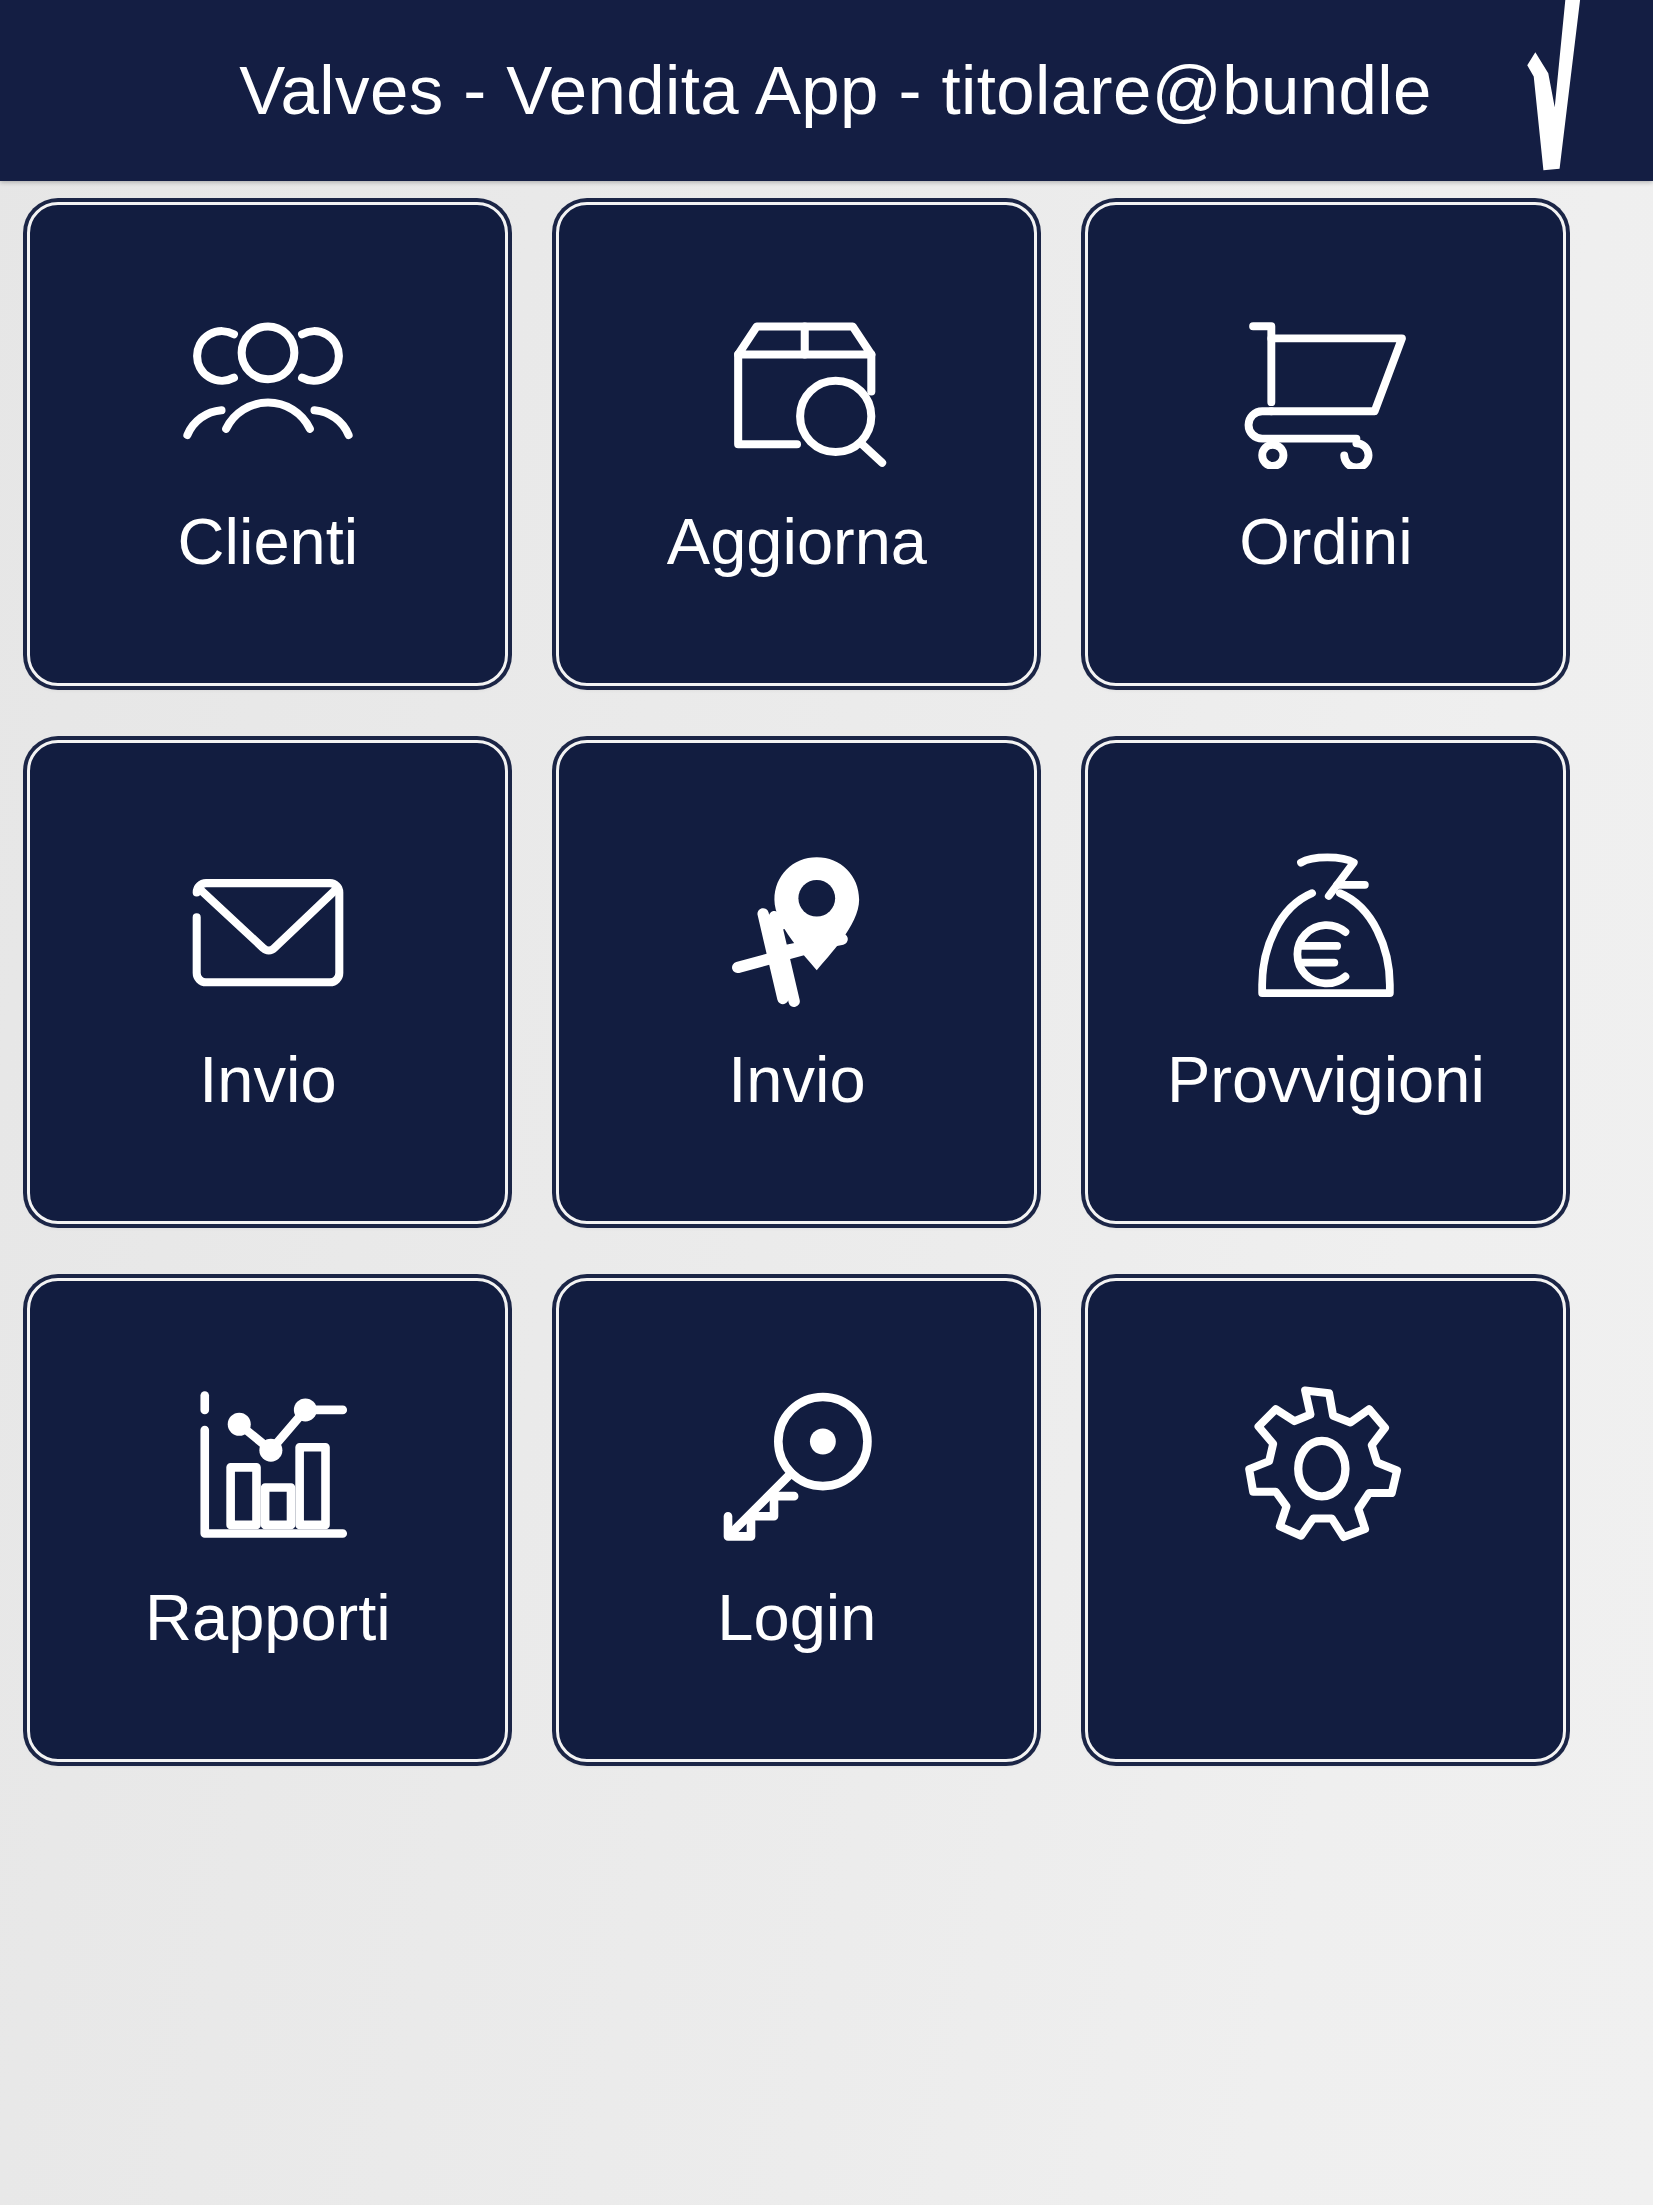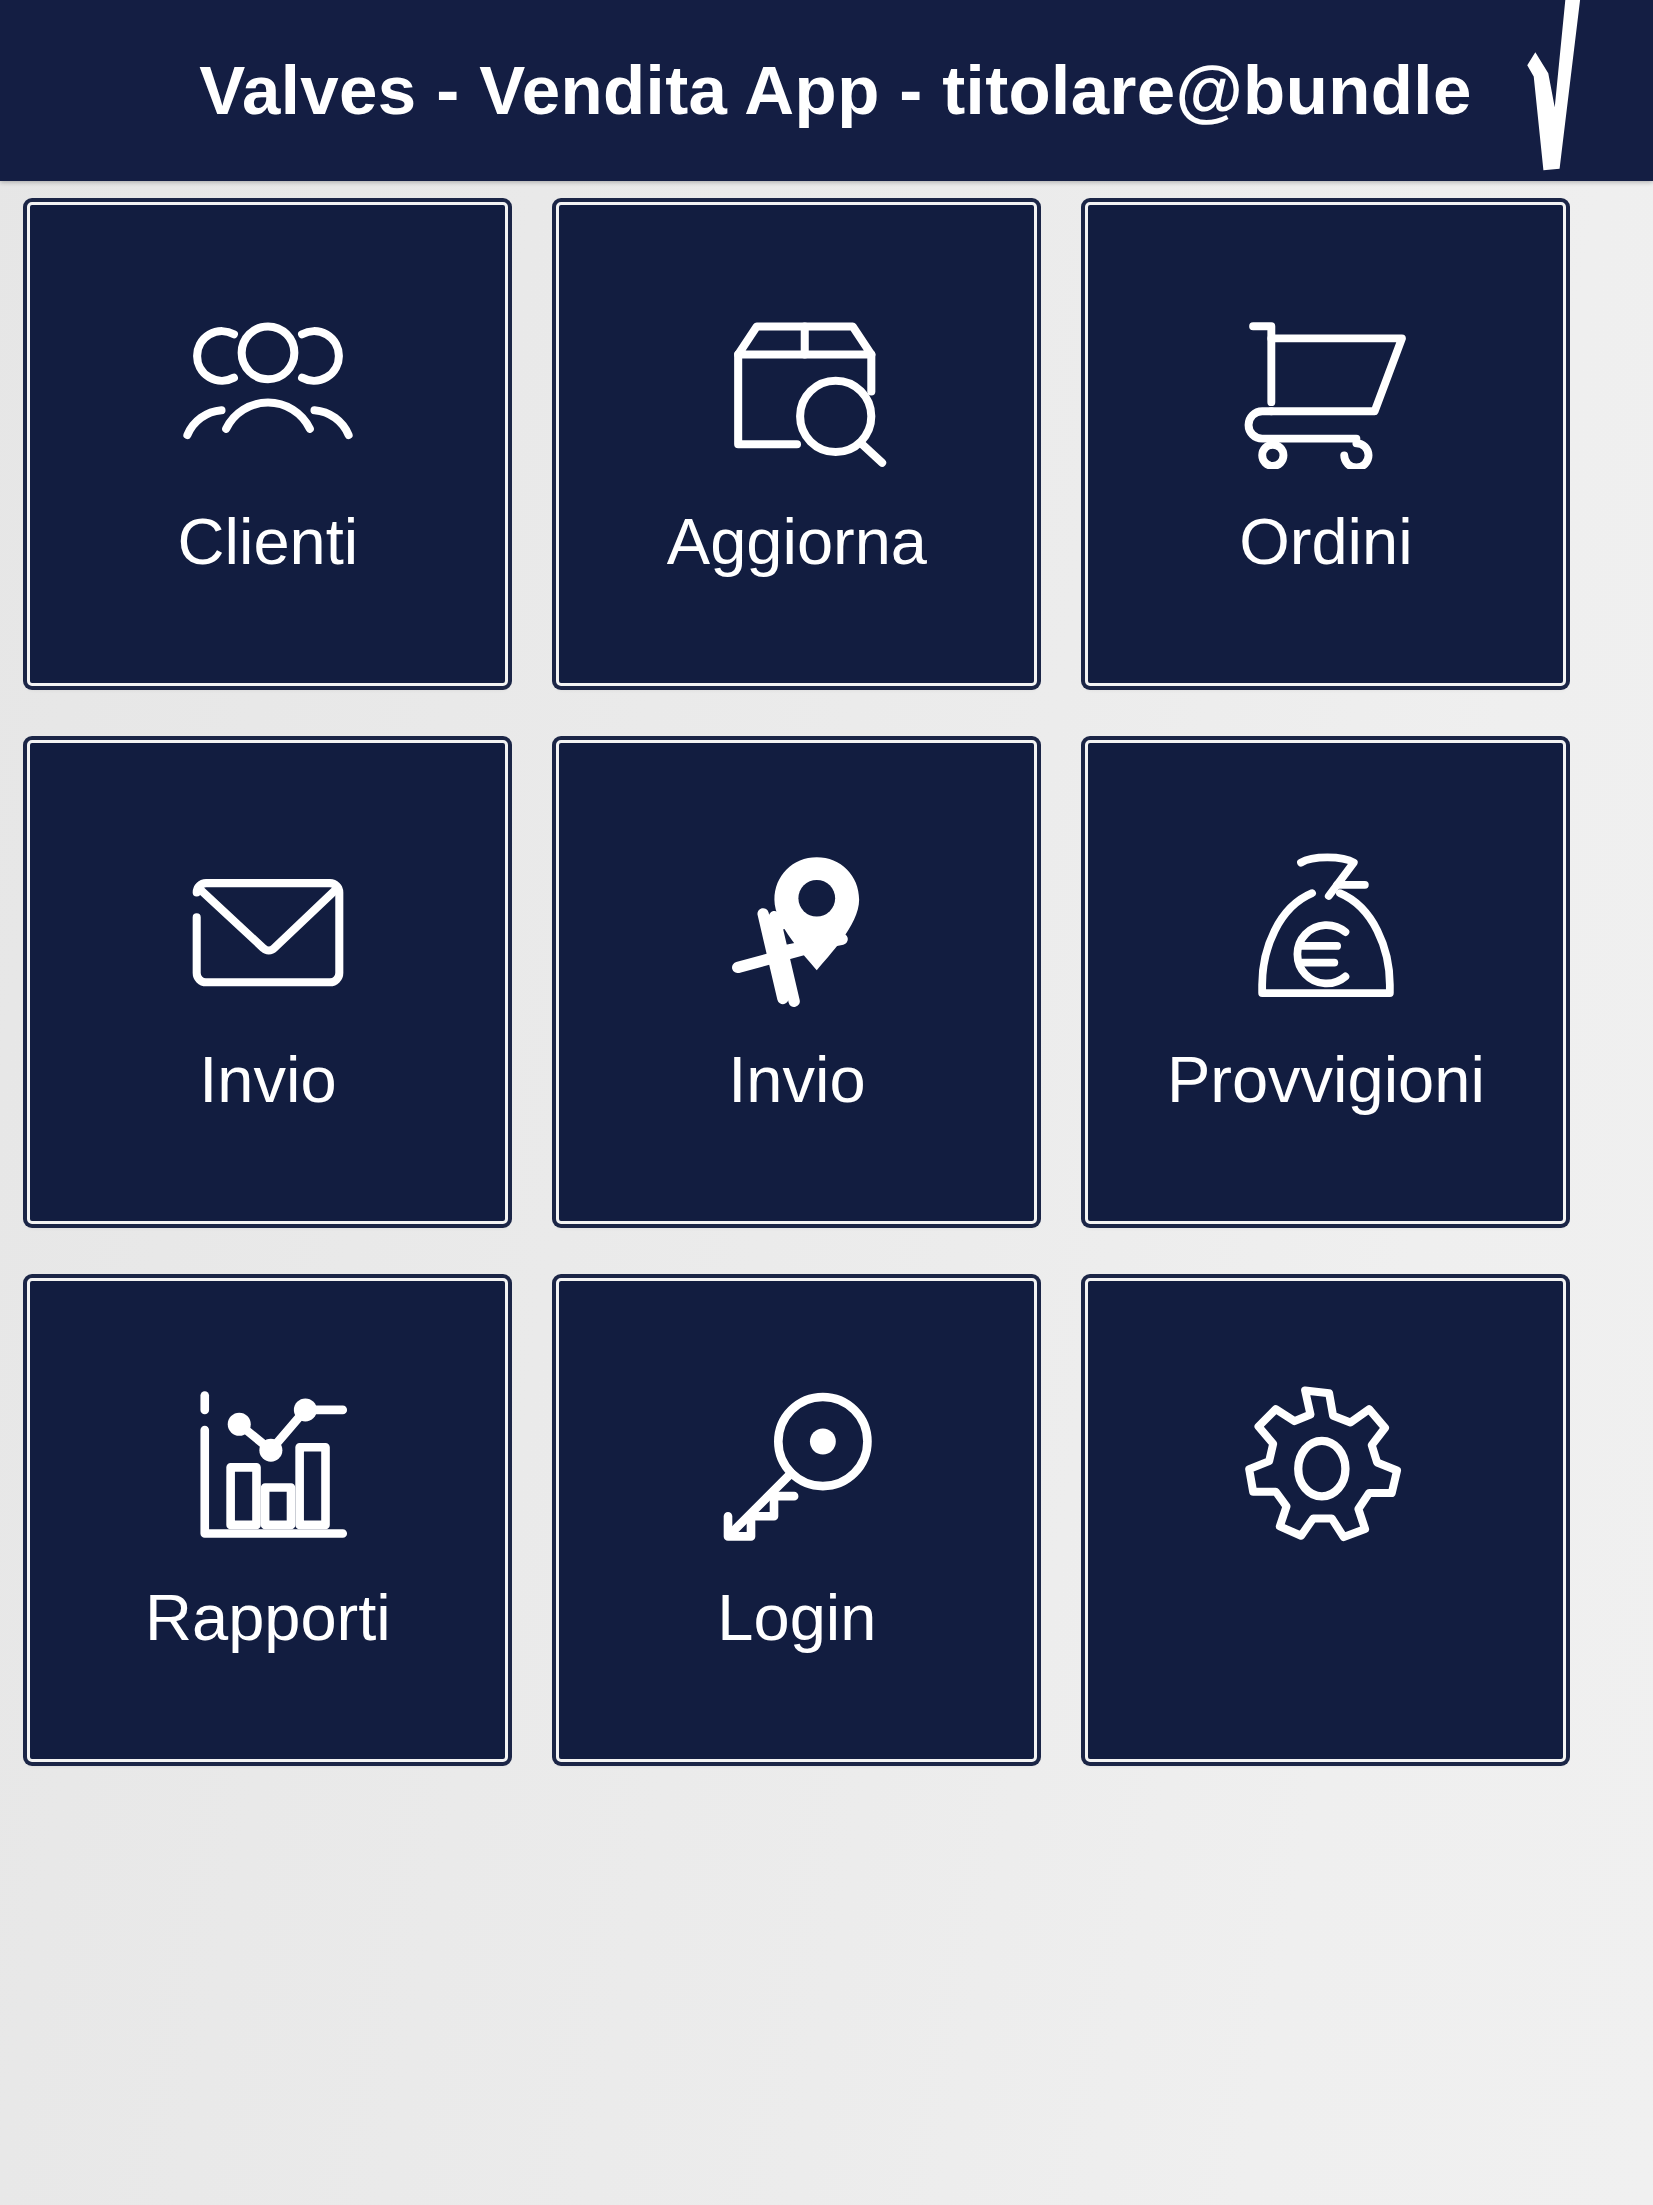--- a/index.html
+++ b/index.html
@@ -31,21 +31,21 @@
     box-shadow: 0 2.4px 4.8px rgba(0,0,0,0.28);
     display: flex;
     align-items: center;
     justify-content: center;
     overflow: hidden;
     z-index: 5;
   }
   .header-title {
     color: #ffffff;
     font-size: 69px;
-    font-weight: 700;
+    font-weight: 400;
     letter-spacing: 0.4px;
     white-space: nowrap;
     line-height: 1;
     margin-left: 18px;
   }
   .header-logo {
     position: absolute;
     right: 53px;
     top: -14.5px;
     width: 97px;
@@ -63,21 +63,21 @@
     padding: 21px 0 0 27.4px;
     box-sizing: border-box;
     column-gap: 48px;
     row-gap: 54px;
   }
 
   .tile {
     width: 481px;
     height: 484px;
     box-sizing: border-box;
-    border-radius: 5px;
+    border-radius: 31px;
     background: #121d40;
     border: 3.2px solid #f3f3f3;
     box-shadow: 0 0 0 4px #1b2546, 0 2.4px 4.8px rgba(0,0,0,0.10);
     display: flex;
     flex-direction: column;
     align-items: center;
     justify-content: flex-start;
     position: relative;
     overflow: hidden;
   }

